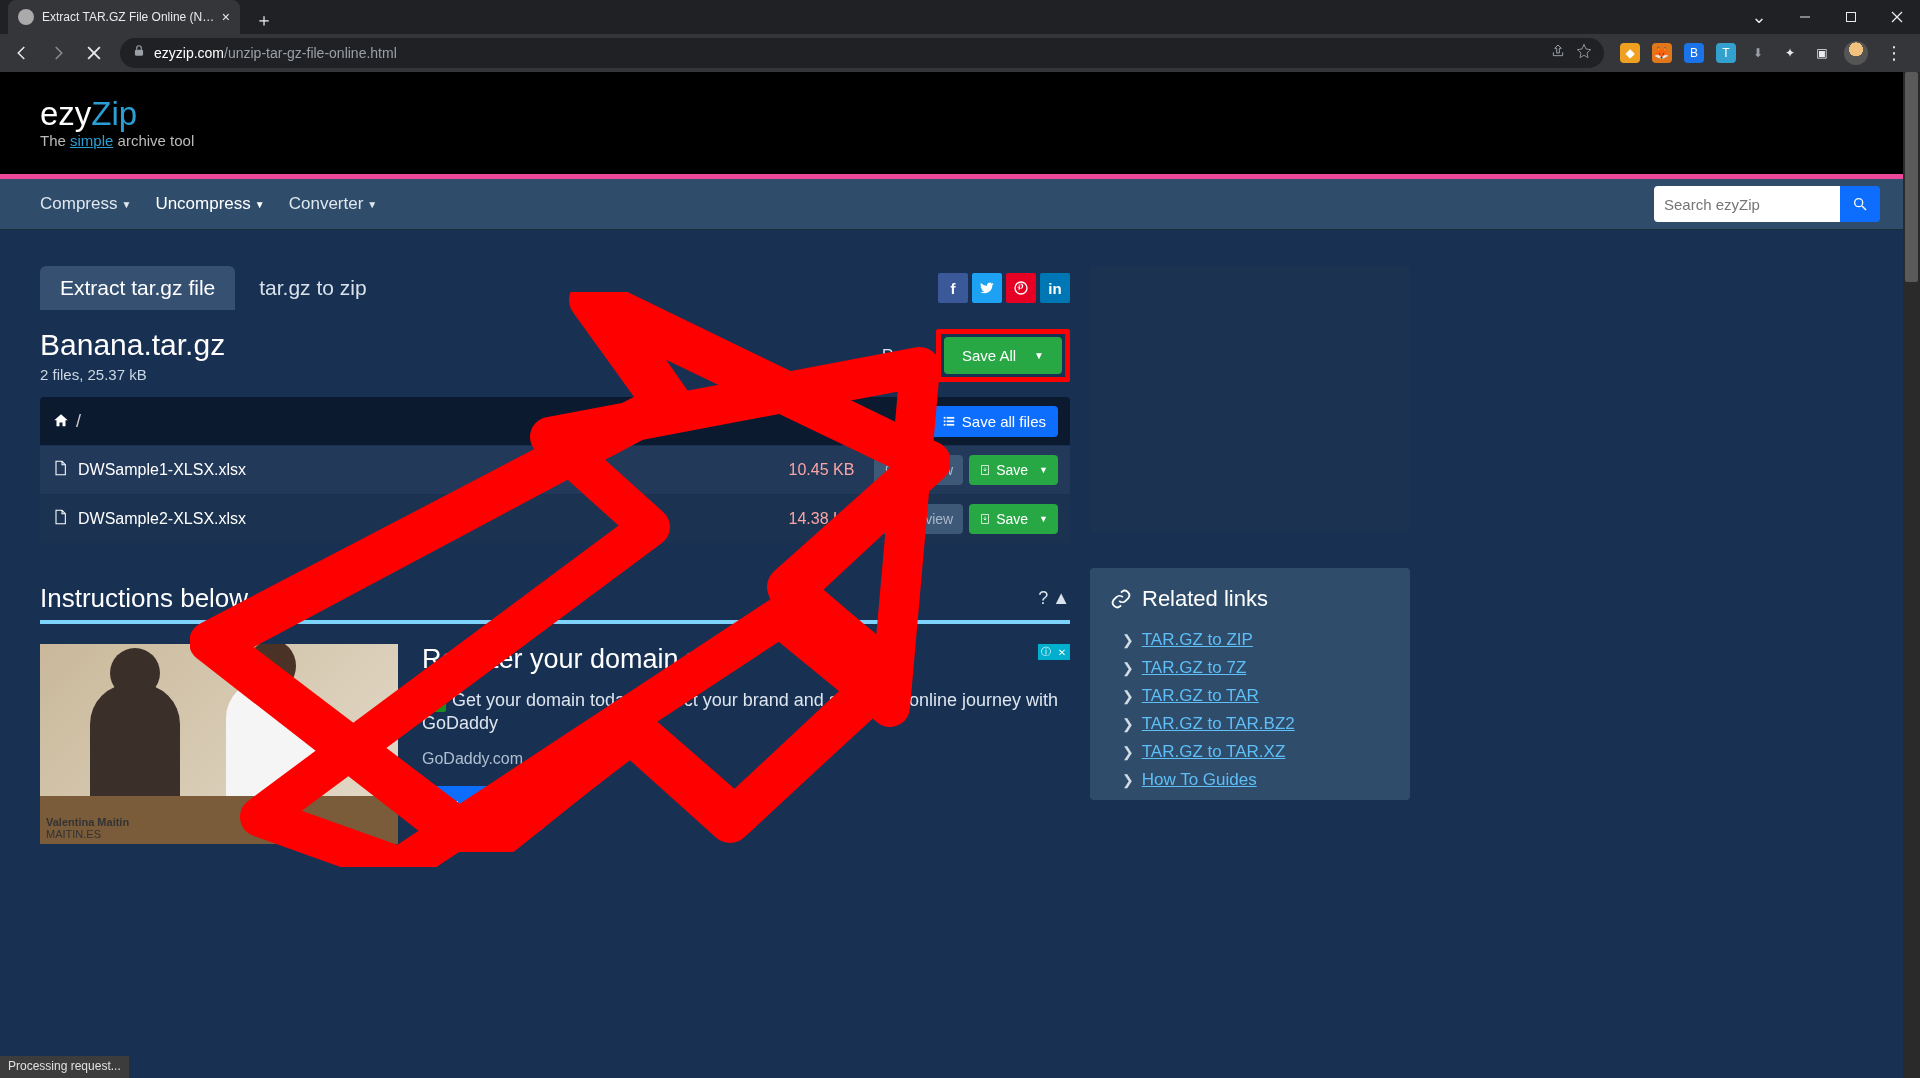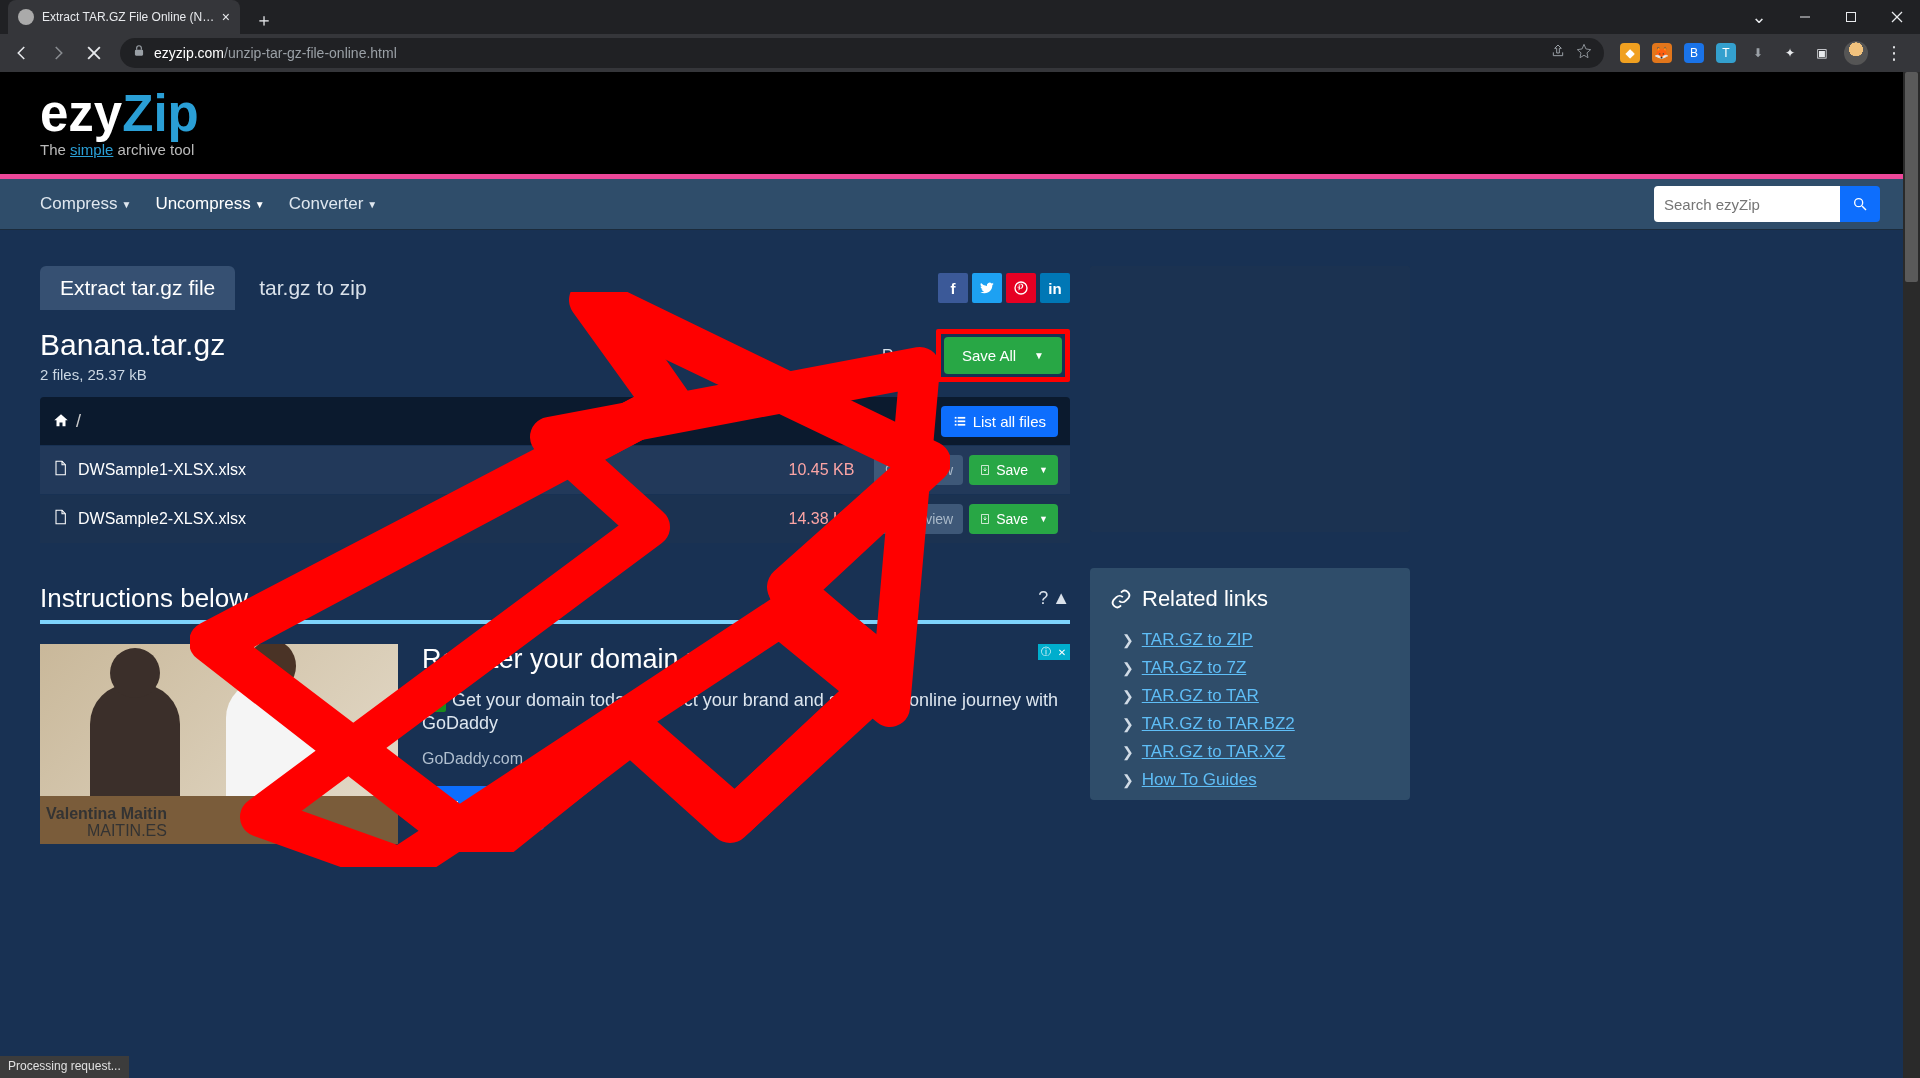--- a/index.html
+++ b/index.html
@@ -31,21 +31,21 @@
   .avatar { width: 24px; height: 24px; border-radius: 50%; background: radial-gradient(circle at 50% 35%, #f1c27d 35%, #555 36%); }
   .kebab { color:#e8eaed; font-size:18px; width:28px; text-align:center; cursor:pointer;}
 
   
   .viewport { position: relative; width: 1920px; height: 1006px; background: #183153; overflow: hidden; }
   .scrollbar { position: absolute; right: 0; top: 0; width: 17px; height: 100%; background: #2a2a2a; }
   .scrollbar-thumb { position: absolute; right: 2px; top: 0; width: 13px; height: 210px; background: #5a5a5a; border-radius: 2px; }
 
   .page-header { background: #000; height: 102px; display: flex; align-items: center; padding-left: 40px; }
   .logo { display: flex; flex-direction: column; color: #fff; }
-  .logo-main { font-size: 51px; font-weight: 700; line-height: 1; }
+  .logo-main { font-size: 33px; font-weight: 400; line-height: 1; }
   .logo-zip { color: #2a9fd6; }
   .logo-sub { font-size: 15px; color: #bbb; margin-top: 2px; }
   .logo-sub .simple { color: #2a9fd6; text-decoration: underline; text-decoration-color: #2a9fd6; }
 
   .page-nav { height: 56px; background: #2f4d6a; display: flex; align-items: center; padding: 0 40px; color: #dfe7ef; font-size: 17px; border-top:5px solid #ec4899; border-bottom:1px solid #1b2b3c;}
   .nav-item { margin-right: 24px; cursor: pointer; display: flex; align-items: center; gap: 4px; }
   .nav-item.active { color: #fff; }
   .caret { font-size: 10px; }
   .nav-search { margin-left: auto; display: flex; }
   .nav-search input { width: 186px; height: 36px; border: none; padding: 0 10px; font-size: 15px; border-radius: 4px 0 0 4px; }
@@ -91,21 +91,21 @@
   .instructions-title { font-size: 26px; color: #fff; font-weight: 400; }
   .instructions-q { margin-left: auto; color: #d9e1ea; font-size: 18px; display:flex; align-items:center; gap:4px; cursor:pointer;}
 
   .ad-unit { margin-top: 20px; display: flex; gap: 24px; position: relative; }
   .ad-img { width: 358px; height: 200px; background: linear-gradient(135deg,#c9b89a,#e5dccb); position: relative; overflow:hidden;}
   .ad-person1 { position:absolute; left:14%; top:20%; width:90px; height:150px; background:#3b2f2a; border-radius:40px 40px 0 0;}
   .ad-person1::before { content:""; position:absolute; top:-36px; left:20px; width:50px; height:50px; background:#3b2f2a; border-radius:50%;}
   .ad-person2 { position:absolute; left:52%; top:18%; width:90px; height:160px; background:#f5f5f5; border-radius:38px 38px 0 0;}
   .ad-person2::before { content:""; position:absolute; top:-40px; left:22px; width:48px; height:52px; background:#4a3326; border-radius:50%;}
   .ad-desk { position:absolute; bottom:0; left:0; right:0; height:48px; background:#7a5c3a;}
-  .ad-attr { position:absolute; left:6px; bottom:4px; font-size:16px; color:#333; line-height:1.1;text-align:right;}
+  .ad-attr { position:absolute; left:6px; bottom:4px; font-size:11px; color:#333; line-height:1.1;}
   .ad-copy { flex: 1; color: #fff; }
   .ad-headline { font-size: 27px; font-weight: 400; }
   .ad-sub { margin-top: 14px; font-size: 18px; color: #dde6ef; line-height:1.3;}
   .ad-badge { display: inline-block; background: #1c8a1c; color: #fff; font-size: 12px; padding: 1px 4px; border-radius: 2px; margin-right: 6px; font-weight:bold;}
   .ad-adv { margin-top: 14px; font-size: 16px; color: #b0bfcf; }
   .ad-btn { margin-top: 18px; background: #0d6efd; padding: 12px 22px; font-size: 17px; }
   .ad-mark { position:absolute; right:0; top:0; display:flex;}
   .ad-mark span { width:16px; height:16px; background:#00aecd; color:#fff; font-size:10px; display:flex; align-items:center; justify-content:center;}
   .ad-mark span:first-child { background:#00aecd; }
   .ad-mark span:last-child { background:#00aecd; }
@@ -285,21 +285,21 @@
         </span>
         <button class="btn list-all-btn">
           <svg width="14" height="14" viewBox="0 0 24 24" fill="#fff">
               <rect x="3" y="5" width="3" height="3"></rect>
               <rect x="8" y="5" width="13" height="3"></rect>
               <rect x="3" y="11" width="3" height="3"></rect>
               <rect x="8" y="11" width="13" height="3"></rect>
               <rect x="3" y="17" width="3" height="3"></rect>
               <rect x="8" y="17" width="13" height="3"></rect>
             </svg>
-          <span>List all files</span>
+          <span>Save all files</span>
         </button>
       </div>
 
       <div class="file-row">
         <span class="file-ic"><svg width="16" height="18" viewBox="0 0 24 24" fill="none" stroke="#fff" stroke-width="1.6">
               <path d="M6 2h9l5 5v15H6z"></path>
               <path d="M15 2v5h5"></path>
             </svg></span>
         <span class="file-nm">DWSample1-XLSX.xlsx</span>
         <span class="file-sz">10.45 KB</span>

